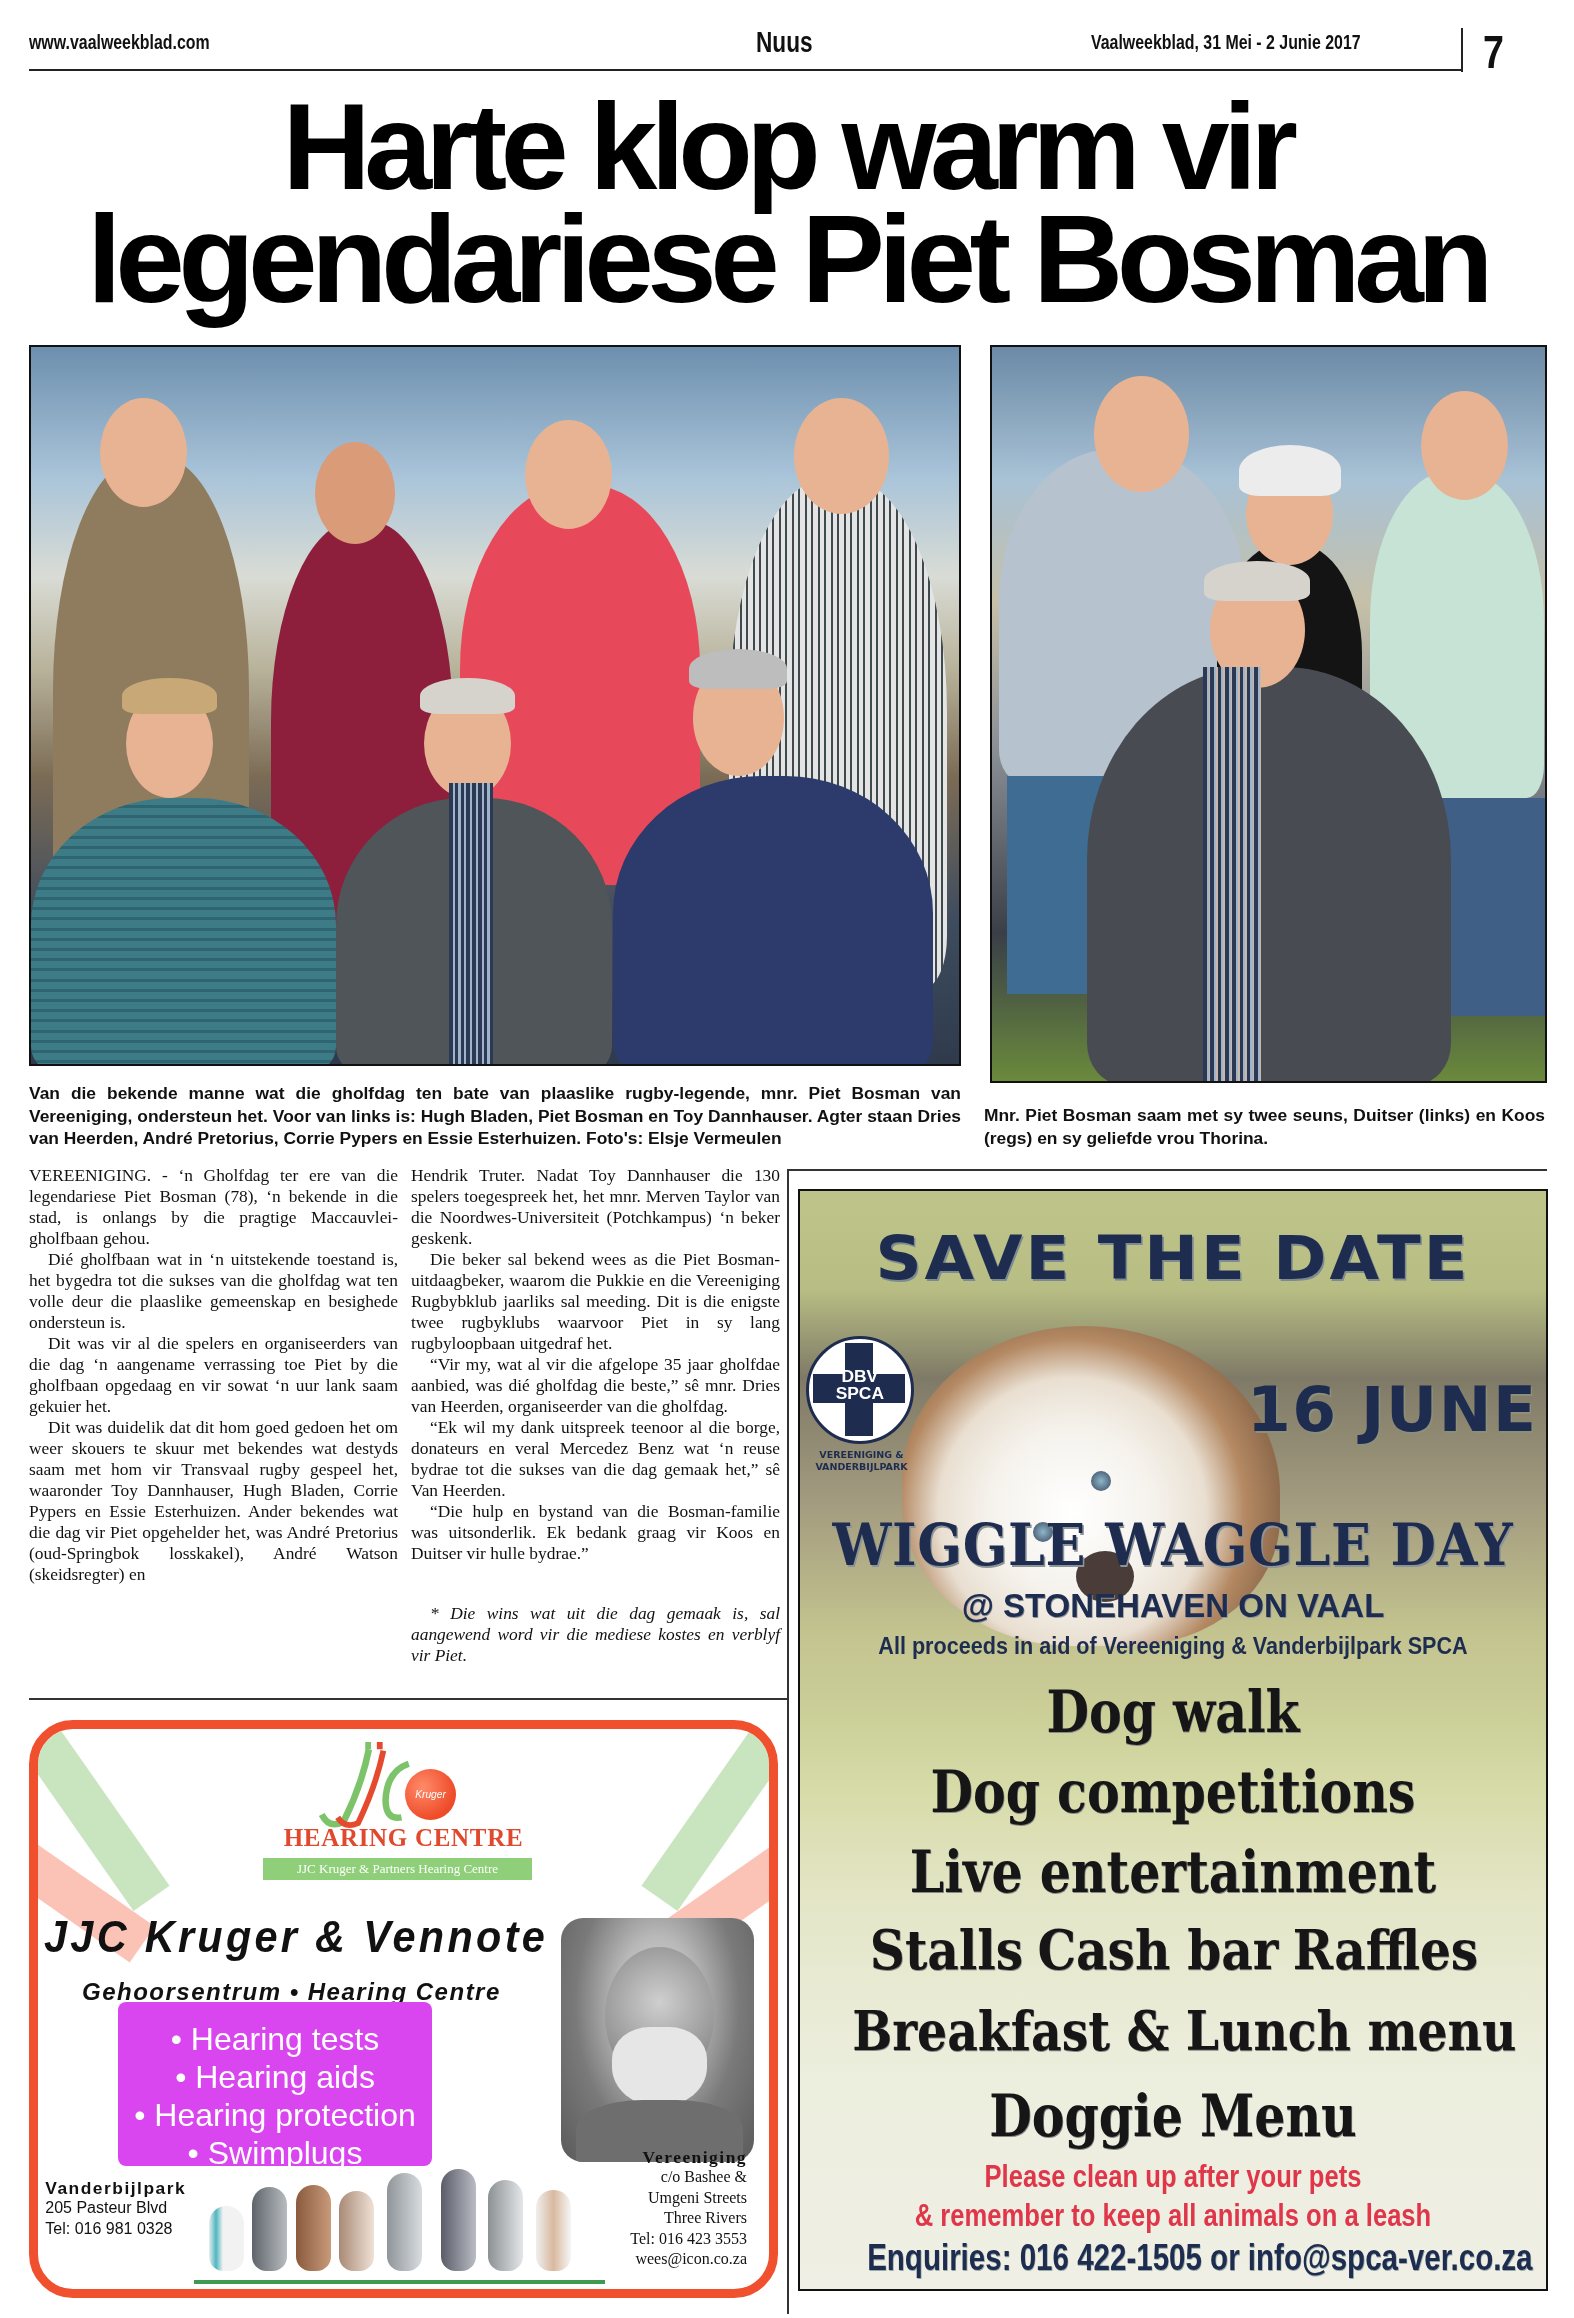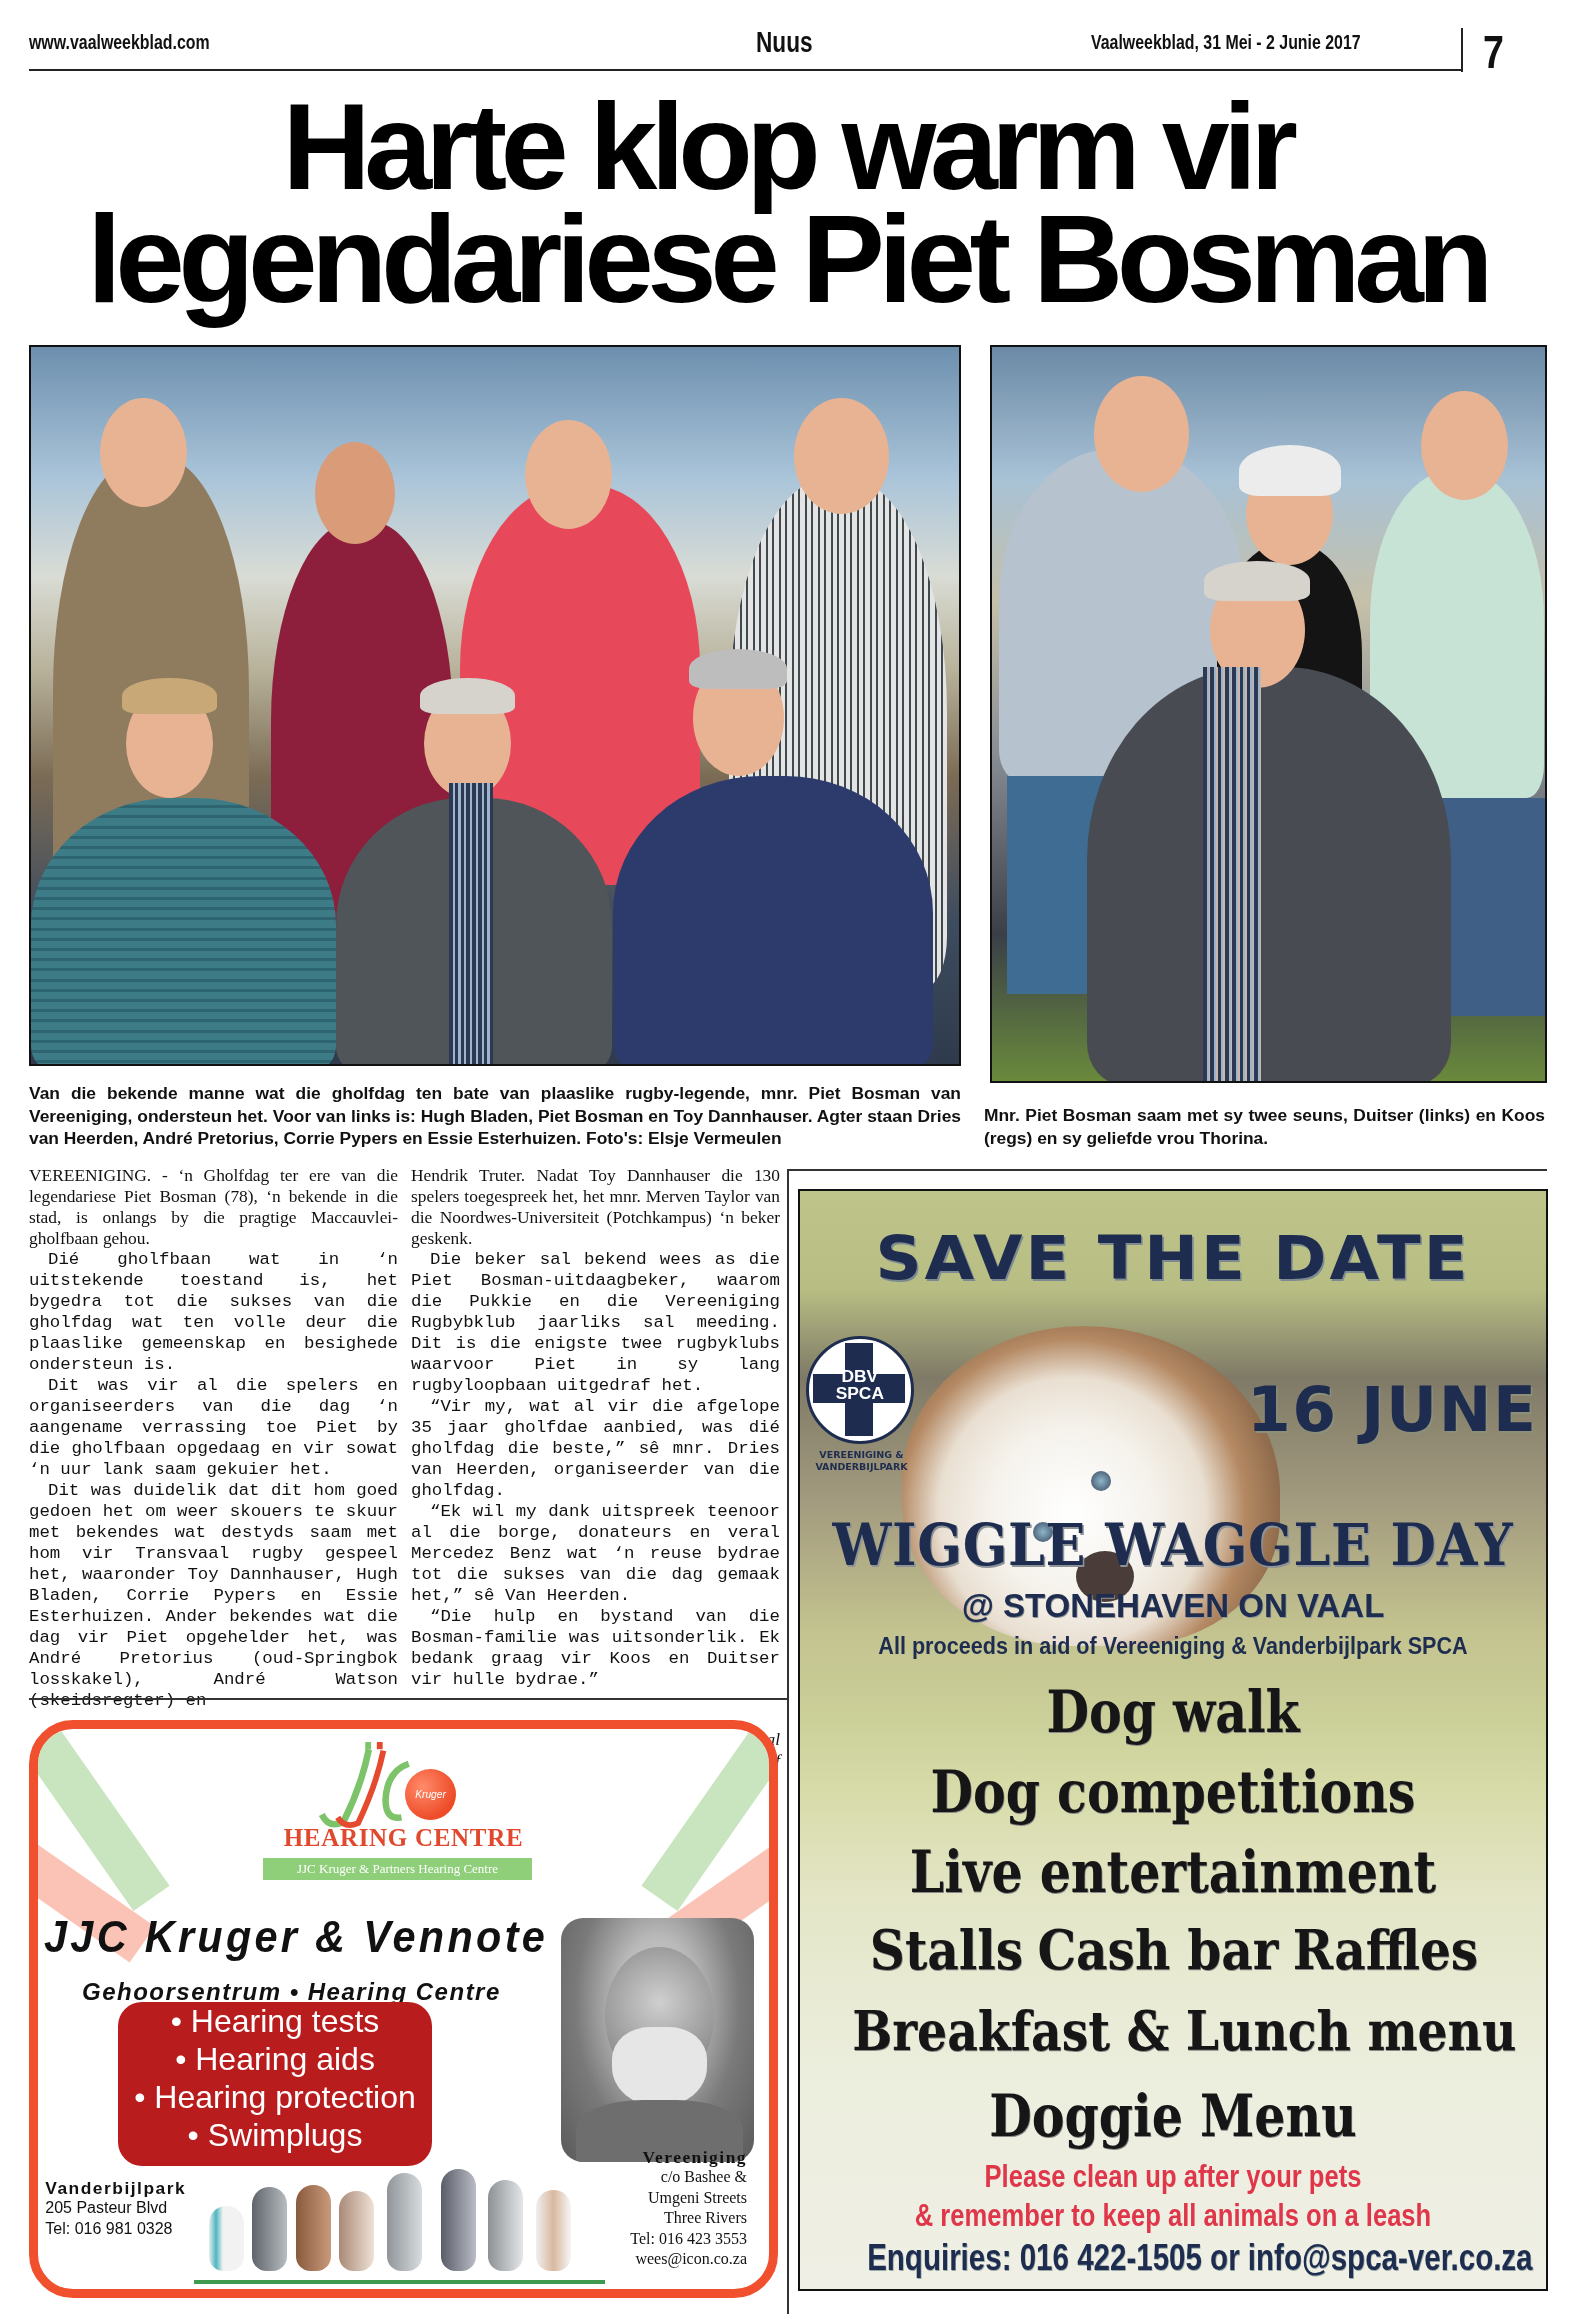--- a/index.html
+++ b/index.html
@@ -30,35 +30,35 @@
   .caption { position: absolute; font-family: "Liberation Sans", sans-serif; font-weight: bold; font-size: 17.4px; line-height: 22.5px; color: #111; text-align: justify; }
   .cap1 { left: 29px; top: 1082px; width: 932px; }
   .cap2 { left: 984px; top: 1104px; width: 561px; }
 
   .rule-h { position: absolute; height: 2.2px; background: #333; }
   .rule-v { position: absolute; width: 2.2px; background: #333; }
 
   
   .col { position: absolute; top: 1165px; width: 369px; font-family: "Liberation Serif", serif; font-size: 17.4px; line-height: 21px; color: #111; text-align: justify; }
   .col p { text-indent: 0; }
-  .col p.ind { text-indent: 19px; font-family: Liberation Mono, monospace; }
+  .col p.ind { text-indent: 19px; }
   .col p.note { font-style: italic; text-indent: 19px; margin-top: 39px; }
   .col1 { left: 29px; }
   .col2 { left: 411px; }
 
   
   .hear-ad { position: absolute; left: 29px; top: 1720px; width: 749px; height: 578px; border: 9.5px solid #f0502e; border-radius: 44px; background: #ffffff; overflow: hidden; }
   .ray { position: absolute; width: 44px; height: 218px; opacity: 0.55; }
   .logo-jjc { position: absolute; left: 262px; top: 13px; width: 145px; height: 87px; }
   .logo-ball { position: absolute; left: 367px; top: 40px; width: 51px; height: 51px; border-radius: 50%; background: radial-gradient(circle at 35% 35%, #ff8b6a, #ee4b28 70%); color: #fff; font-size: 10.2px; font-style: italic; display: flex; align-items: center; justify-content: center; }
   .hc-title { position: absolute; left: 0; width: 100%; top: 95px; text-align: center; font-family: "Liberation Serif", serif; font-weight: bold; font-size: 25px; color: #e0492e; letter-spacing: 0.7px; }
   .hc-sub { position: absolute; left: 225px; top: 129px; width: 269px; height: 22px; background: #8fcf7a; color: #fff; font-family: "Liberation Serif", serif; font-size: 13px; text-align: center; line-height: 22px; }
   .hc-name { position: absolute; left: 5.8px; top: 182px; font-family: "Liberation Sans", sans-serif; font-style: italic; font-weight: bold; font-size: 45px; color: #111; letter-spacing: 3.6px; transform: scaleX(0.92); transform-origin: left top; white-space: nowrap; }
   .hc-tag { position: absolute; left: 44px; top: 249px; font-family: "Liberation Sans", sans-serif; font-style: italic; font-weight: bold; font-size: 24px; color: #111; letter-spacing: 1.5px; white-space: nowrap; }
-  .hc-services { position: absolute; left: 80px; top: 273px; width: 314px; height: 164px; background: #b91c1c; border-radius: 24px; text-align: center; padding-top: 0; }
+  .hc-services { position: absolute; left: 80px; top: 273px; width: 314px; height: 164px; background: #d946ef; border-radius: 8px; text-align: center; padding-top: 18px; }
   .hc-services div { color: #fff; font-family: "Liberation Sans", sans-serif; font-size: 32px; line-height: 38px; }
   .hc-portrait { position: absolute; left: 523px; top: 189px; width: 193px; height: 244px; border-radius: 22px; background: radial-gradient(ellipse at 50% 35%, #d9d9d9 0%, #b8b8b8 30%, #7a7a7a 60%, #5a5a5a 100%); overflow: hidden; }
   .hc-left { position: absolute; left: 7.3px; top: 449px; font-family: "Liberation Sans", sans-serif; font-size: 16px; line-height: 20.4px; color: #111; }
   .hc-right { position: absolute; right: 22px; top: 418px; font-family: Liberation Serif, serif; font-size: 16px; line-height: 20.4px; color: #111; text-align: right; }
   .hc-city { font-weight: bold; letter-spacing: 1.5px; font-size: 17.4px; }
   .aids { position: absolute; left: 156px; top: 440px; width: 407px; height: 109px; }
   .aid { position: absolute; bottom: 7.3px; width: 35px; border-radius: 17.4px 17.4px 14.5px 14.5px; }
   .aid-line { position: absolute; left: 156px; top: 551px; width: 411px; height: 4.4px; background: #3f9a4f; }
 
   

